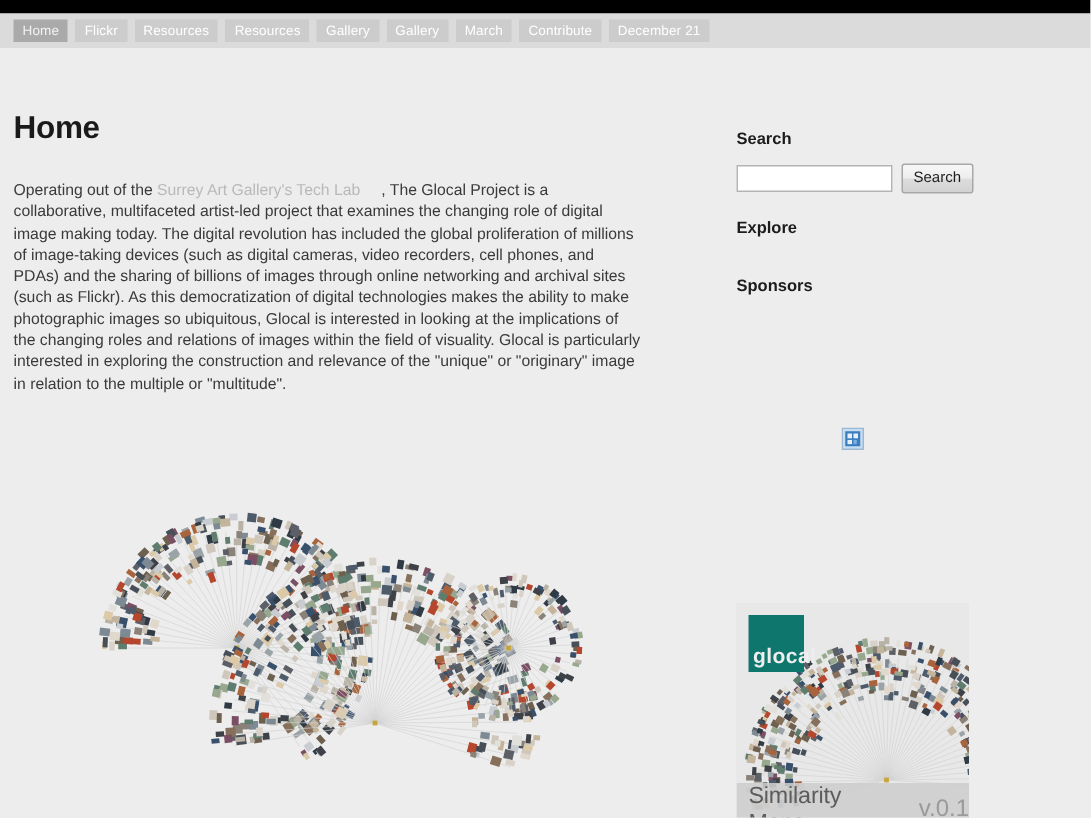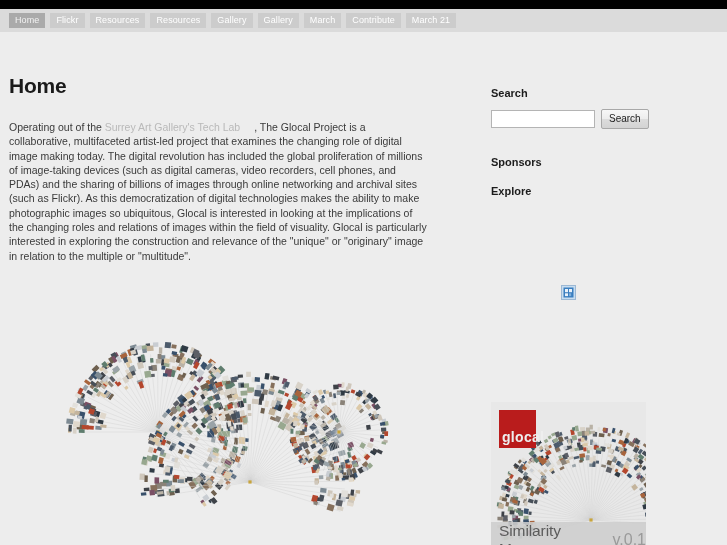--- a/index.html
+++ b/index.html
@@ -158,21 +158,21 @@
     background: #e8e8e8;
     overflow: hidden;
   }
   .promo svg { display: block; position: absolute; left: 0; top: 0; }
   .promo-logo {
     position: absolute;
     left: 8px;
     top: 8px;
     width: 37px;
     height: 38px;
-    background: #b91c1c;
+    background: #0f766e;
     color: #eeeeee;
     font-size: 14px;
     font-weight: bold;
     letter-spacing: .3px;
     display: flex;
     align-items: flex-end;
     padding: 0 0 3px 3px;
     box-sizing: border-box;
   }
   .promo-caption {
@@ -206,21 +206,21 @@
 
 <div class="navstrip">
   <span class="navtab active">Home</span>
   <span class="navtab">Flickr</span>
   <span class="navtab">Resources</span>
   <span class="navtab">Resources</span>
   <span class="navtab">Gallery</span>
   <span class="navtab">Gallery</span>
   <span class="navtab">March</span>
   <span class="navtab">Contribute</span>
-  <span class="navtab">March 21</span>
+  <span class="navtab">December 21</span>
 </div>
 
 <div class="page">
 
   <div class="main">
     <h1 class="page-title">Home</h1>
     <p class="intro"><span>Operating out of the </span><a class="lnk" href="#">Surrey Art Gallery's Tech Lab</a><span>, The Glocal Project is a collaborative, multifaceted artist-led project that examines the changing role of digital image making today. The digital revolution has included the global proliferation of millions of image-taking devices (such as digital cameras, video recorders, cell phones, and PDAs) and the sharing of billions of images through online networking and archival sites (such as Flickr). As this democratization of digital technologies makes the ability to make photographic images so ubiquitous, Glocal is interested in looking at the implications of the changing roles and relations of images within the field of visuality. Glocal is particularly interested in exploring the construction and relevance of the "unique" or "originary" image in relation to the multiple or "multitude".</span></p>
   </div>
 
   <div class="artwork">
@@ -1216,22 +1216,22 @@
   </div>
 
   <div class="sidebar">
 
     <h2 class="side-h">Search</h2>
     <div class="search-row">
       <input class="search-input" type="text" placeholder="" style="">
       <button class="search-btn">Search</button>
     </div>
 
+    <h2 class="side-h explore">Explore</h2>
     <h2 class="side-h sponsors">Sponsors</h2>
-    <h2 class="side-h explore">Explore</h2>
 
     <div class="broken-img">
       <svg width="15" height="15" viewBox="0 0 15 15" xmlns="http://www.w3.org/2000/svg">
         <rect x="0.5" y="0.5" width="14" height="14" fill="#c7ddf0" stroke="#9cb8d4"></rect>
         <rect x="2.5" y="2.5" width="10" height="10" fill="#3a7ebf"></rect>
         <rect x="4" y="4" width="3" height="3.2" fill="#e8f1fa"></rect>
         <rect x="8" y="4" width="3" height="3.2" fill="#e8f1fa"></rect>
         <rect x="4" y="8.3" width="3" height="2.8" fill="#e8f1fa"></rect>
         <rect x="8" y="8.3" width="2.2" height="2.8" fill="#7fb0dd"></rect>
       </svg>

